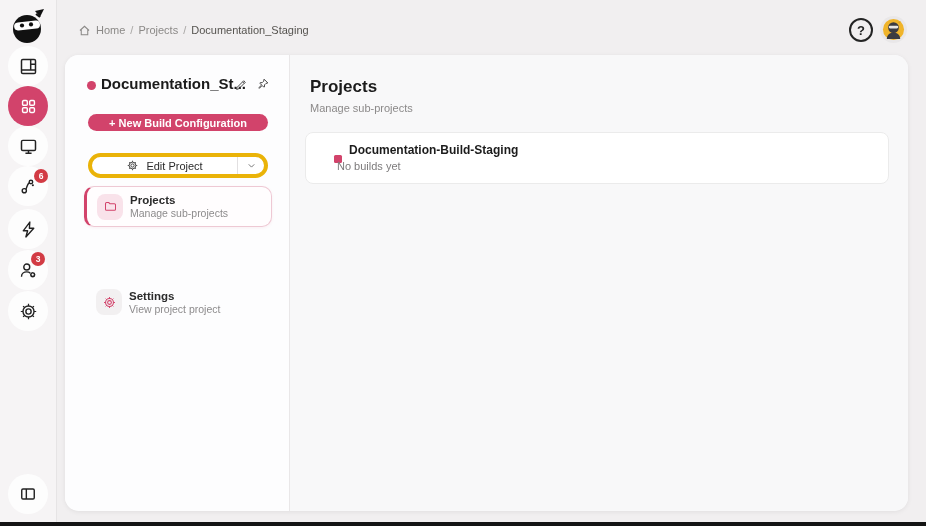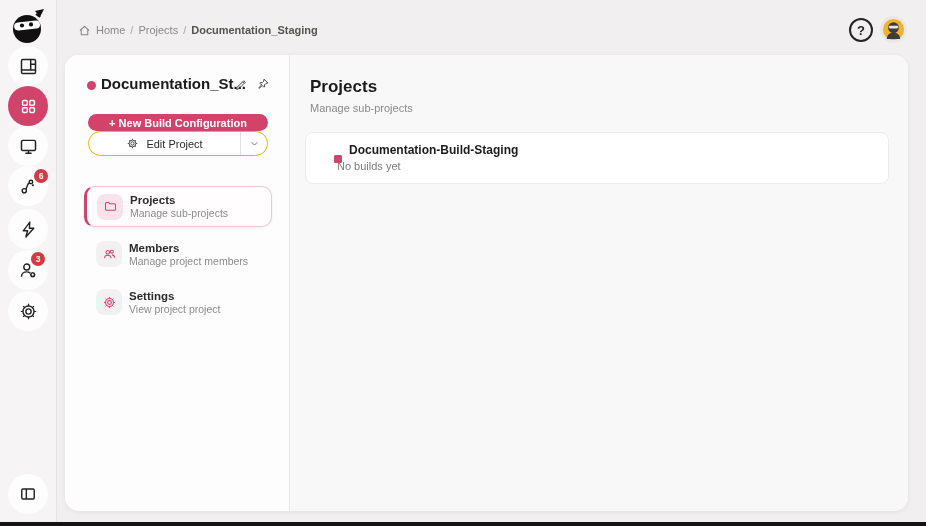--- a/index.html
+++ b/index.html
@@ -17,42 +17,42 @@
   .badge { position:absolute; min-width:14px; height:14px; border-radius:8px; background:var(--badge,#d23b44);
            color:#fff; font-size:8.5px; font-weight:bold; display:flex; align-items:center; justify-content:center;
            padding:0 3px; line-height:1; }
   #logo { left:9px; top:8px; width:38px; height:38px; cursor:pointer; background:transparent; border:none; }
 
   
   #breadcrumb { left:78px; top:21px; height:18px; display:flex; align-items:center; gap:5px;
                 font-size:11px; color:#8b8987; }
   #breadcrumb .crumb { cursor:pointer; }
   #breadcrumb .sep { color:#a8a6a4; }
-  #breadcrumb .current { color:#55534f;font-weight:bold; }
+  #breadcrumb .current { color:#55534f; }
   #help-btn { left:849px; top:18px; width:24px; height:24px; border-radius:50%; border:2px solid #242424;
               background:transparent; color:#242424; font-size:13px; font-weight:bold;
               display:flex; align-items:center; justify-content:center; cursor:pointer; }
   #avatar { left:880px; top:16px; width:27px; height:27px; border-radius:50%; background:#e9e7e8;
             display:flex; align-items:center; justify-content:center; cursor:pointer; overflow:hidden; }
 
   
   #main-card { left:65px; top:55px; width:843px; height:456px; background:#fcfcfd; border-radius:14px;
                box-shadow:0 1px 5px rgba(0,0,0,.07); display:flex; overflow:hidden; }
   #project-panel { position:relative; width:225px; height:100%; border-right:1px solid #e9e7e8; background:#fdfdfe; }
   #content-panel { position:relative; flex:1; height:100%; background:#f8f8f9; }
 
   
   #proj-dot { left:22px; top:26px; width:9px; height:9px; border-radius:50%; background:var(--accent,#d2436b); }
   #proj-title { left:36px; top:20px; font-size:15px; font-weight:bold; color:#1b1b1b; white-space:nowrap; }
   .title-icon-btn { position:absolute; top:20px; width:19px; height:19px; background:transparent; border:none;
                     color:#3c3c3c; cursor:pointer; display:flex; align-items:center; justify-content:center; }
   #new-build-btn { left:23px; top:59px; width:180px; height:17px; border-radius:12.5px; border:none;
                    background:var(--accent,#d2436b); color:#fff; font-size:11px; font-weight:bold;
                    font-family:inherit; cursor:pointer; }
-  #edit-btn-group { left:23px; top:76px; width:180px; height:25px; border-radius:12.5px; border:1px solid #eab308;
+  #edit-btn-group { left:23px; top:98px; width:180px; height:25px; border-radius:12.5px; border:4px solid #eab308;
                     background:#fff; display:flex; overflow:hidden; }
   #edit-main { flex:1; display:flex; align-items:center; justify-content:center; gap:7px; background:transparent;
                border:none; font-size:11px; color:#2a2a2a; font-family:inherit; cursor:pointer; }
   #edit-caret { width:27px; border:none; border-left:1px solid #e2e0e1; background:transparent; color:#6a6a6a;
                 display:flex; align-items:center; justify-content:center; cursor:pointer; }
 
   .nav-row { position:absolute; left:19px; width:188px; display:flex; align-items:center; cursor:pointer; }
   #nav-projects { top:131px; height:41px; background:#fffdfe; border:1px solid #eec9d4;
                   border-left:3px solid var(--accent,#d2436b); border-radius:10px;
                   box-shadow:0 1px 3px rgba(210,67,107,.08); }
@@ -223,34 +223,20 @@
         <svg width="15" height="15" viewBox="0 0 24 24" fill="none" stroke="currentColor" stroke-width="1.7">
           <path d="M4 7.5 c0-1 .8-1.8 1.8-1.8 h3.4 l1.8 1.8 h7.2 c1 0 1.8.8 1.8 1.8 v7 c0 1-.8 1.8-1.8 1.8 H5.8 c-1 0-1.8-.8-1.8-1.8 Z"></path>
         </svg>
       </span>
       <span class="nav-txt">
         <div class="nav-label">Projects</div>
         <div class="nav-sub">Manage sub-projects</div>
       </span>
     </div>
 
-    <div class="nav-row" id="nav-members">
-      <span class="nav-tile">
-        <svg width="15" height="15" viewBox="0 0 24 24" fill="none" stroke="currentColor" stroke-width="1.7">
-          <circle cx="9.2" cy="8.5" r="2.8"></circle>
-          <path d="M4.2 18 c0-3 2.2-4.7 5-4.7 s5 1.7 5 4.7"></path>
-          <circle cx="15.8" cy="7.6" r="2.3"></circle>
-          <path d="M16.2 12.6 c2.3.3 3.8 1.9 3.8 4.4"></path>
-        </svg>
-      </span>
-      <span class="nav-txt">
-        <div class="nav-label">Members</div>
-        <div class="nav-sub">Manage project members</div>
-      </span>
-    </div>
 
     <div class="nav-row" id="nav-settings">
       <span class="nav-tile">
         <svg width="15" height="15" viewBox="0 0 24 24" fill="none" stroke="currentColor" stroke-width="1.7">
           <circle cx="12" cy="12" r="3"></circle>
           <circle cx="12" cy="12" r="6.3"></circle>
           <path d="M12 3.2v2.5 M12 18.3v2.5 M3.2 12h2.5 M18.3 12h2.5 M5.8 5.8l1.8 1.8 M16.4 16.4l1.8 1.8 M5.8 18.2l1.8-1.8 M16.4 7.6l1.8-1.8" stroke-width="1.5"></path>
         </svg>
       </span>
       <span class="nav-txt">

